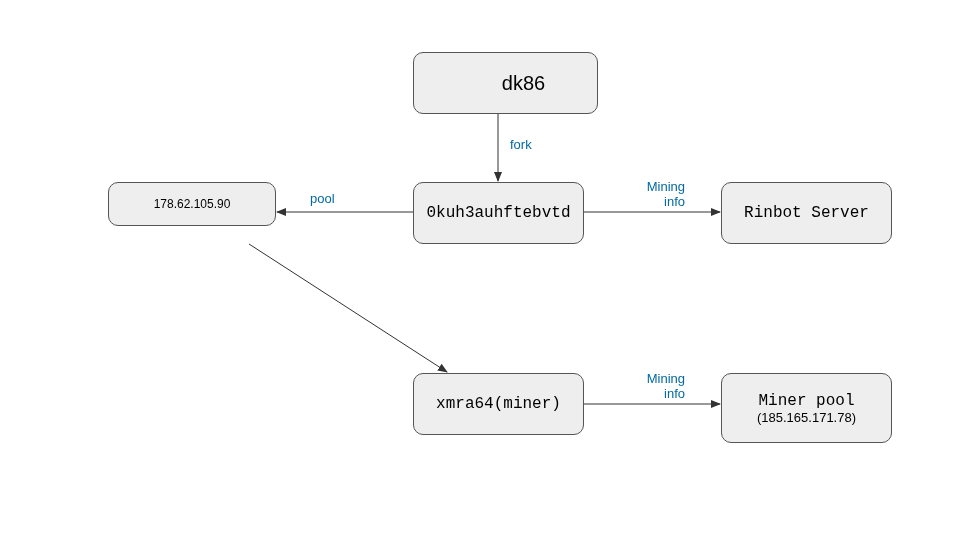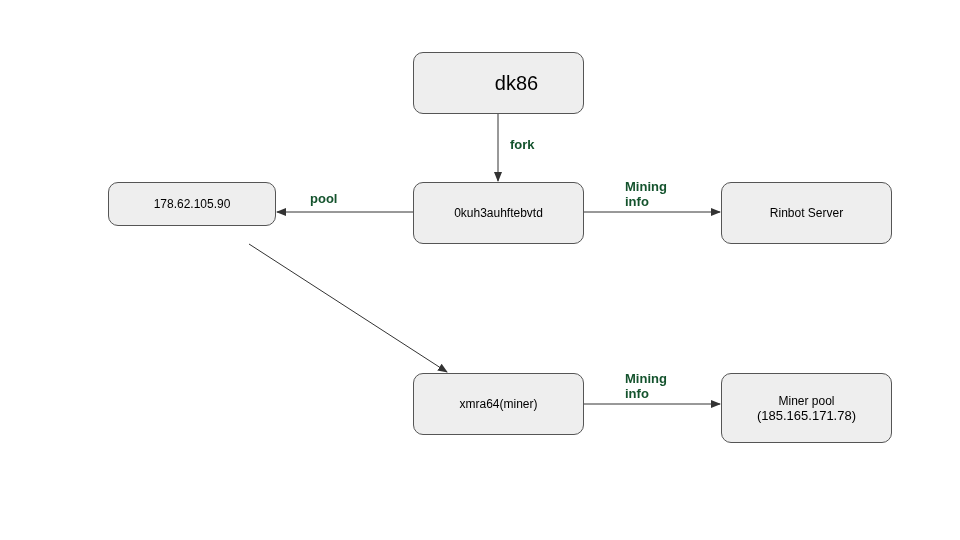--- a/index.html
+++ b/index.html
@@ -18,31 +18,30 @@
     border: 1px solid #555555;
     border-radius: 10px;
     display: flex;
     flex-direction: column;
     align-items: center;
     justify-content: center;
     box-sizing: border-box;
     color: #000000;
     text-align: center;
   }
-  .node .title { font-size: 12px; }
+  .node .title { font-size: 16px; font-family: Liberation Mono, monospace; }
   .node .big { font-size: 20px; font-weight: 500; }
   .node .small { font-size: 12px; }
   .edge-label {
     position: absolute;
     font-size: 13px;
-    color: #14532d;
+    color: #0369a1;
     background: transparent;
-    text-align: left;
+    text-align: right;
     line-height: 1.15;
-    font-weight: bold;
   }
   svg.arrows {
     position: absolute;
     left: 0; top: 0;
     width: 960px; height: 540px;
     pointer-events: none;
   }
 </style>
 </head>
 <body>
@@ -58,21 +57,21 @@
 
   <line x1="413" y1="212" x2="277" y2="212" stroke="#333333" stroke-width="1" marker-end="url(#arrowhead)"></line>
 
   <line x1="584" y1="212" x2="720" y2="212" stroke="#333333" stroke-width="1" marker-end="url(#arrowhead)"></line>
 
   <line x1="249" y1="244" x2="447" y2="372" stroke="#333333" stroke-width="1" marker-end="url(#arrowhead)"></line>
 
   <line x1="584" y1="404" x2="720" y2="404" stroke="#333333" stroke-width="1" marker-end="url(#arrowhead)"></line>
 </svg>
 
-<div class="node" style="left:413px; top:52px; width:171px; height:62px;padding-left:36px;">
+<div class="node" style="left:413px; top:52px; width:185px; height:62px;padding-left:36px;">
   <span class="big">dk86</span>
 </div>
 
 <div class="node" style="left:108px; top:182px; width:168px; height:44px;">
   <span class="small">178.62.105.90</span>
 </div>
 
 <div class="node" style="left:413px; top:182px; width:171px; height:62px;">
   <span class="title">0kuh3auhftebvtd</span>
 </div>

